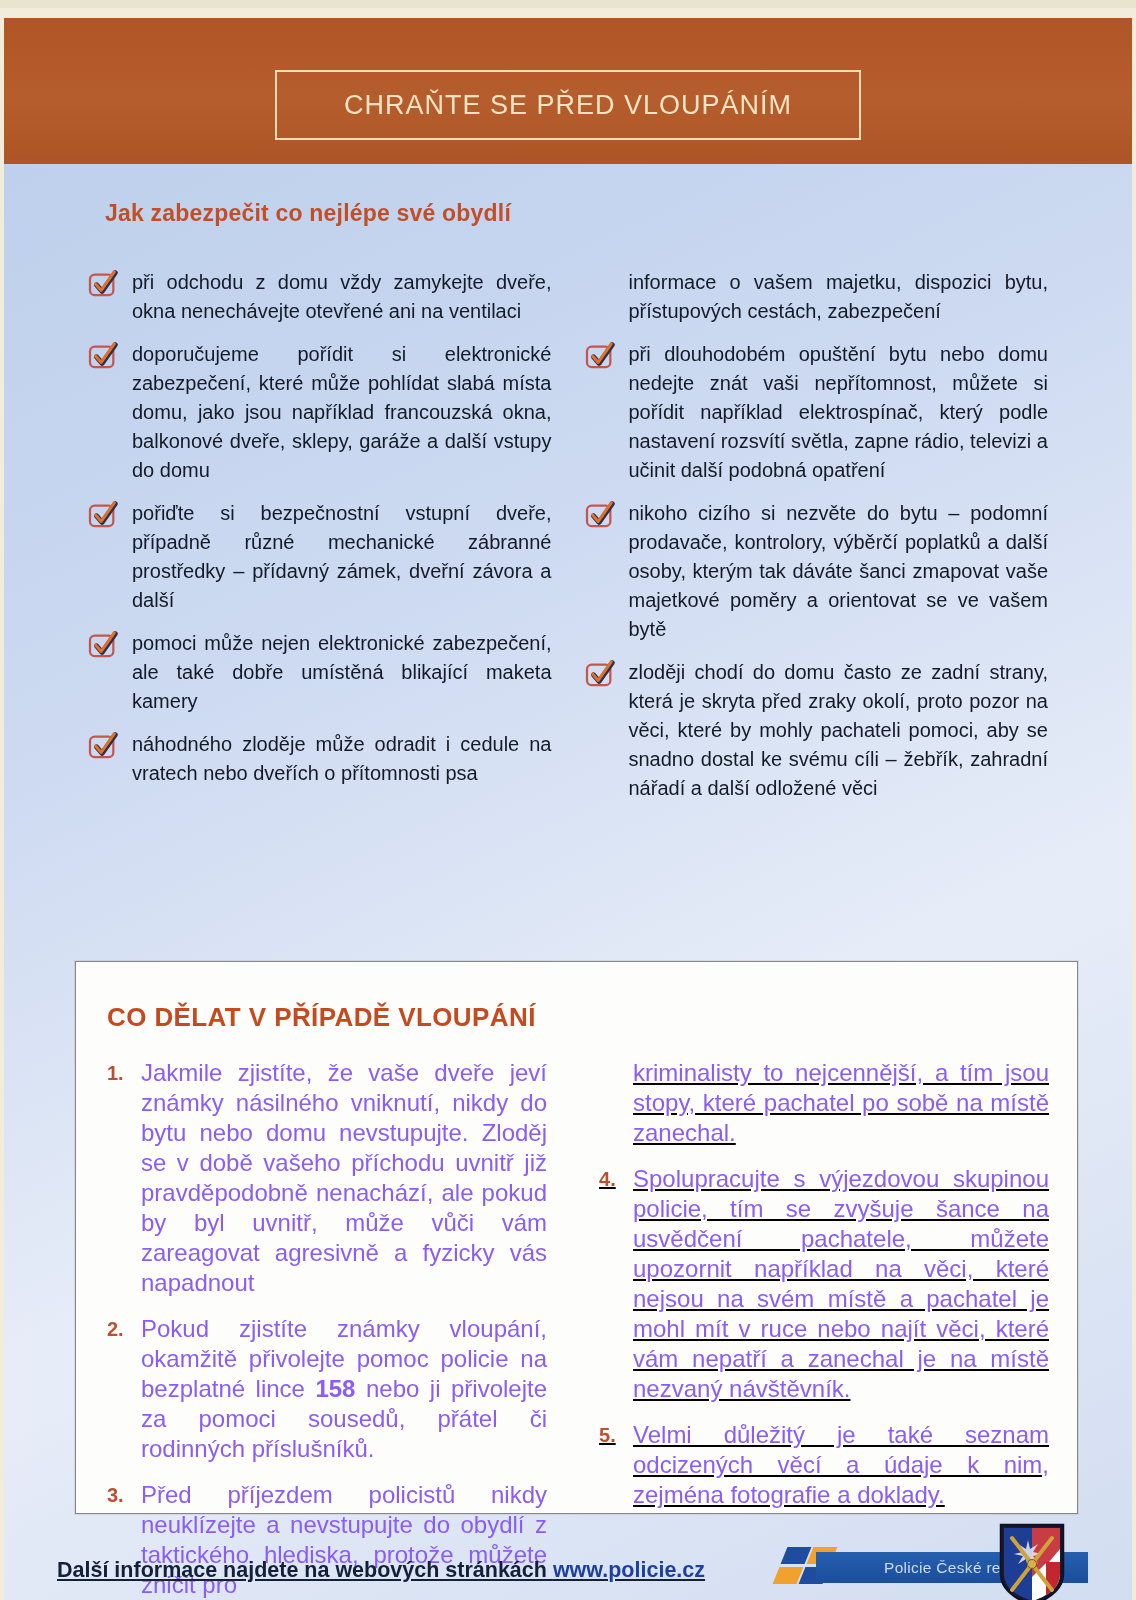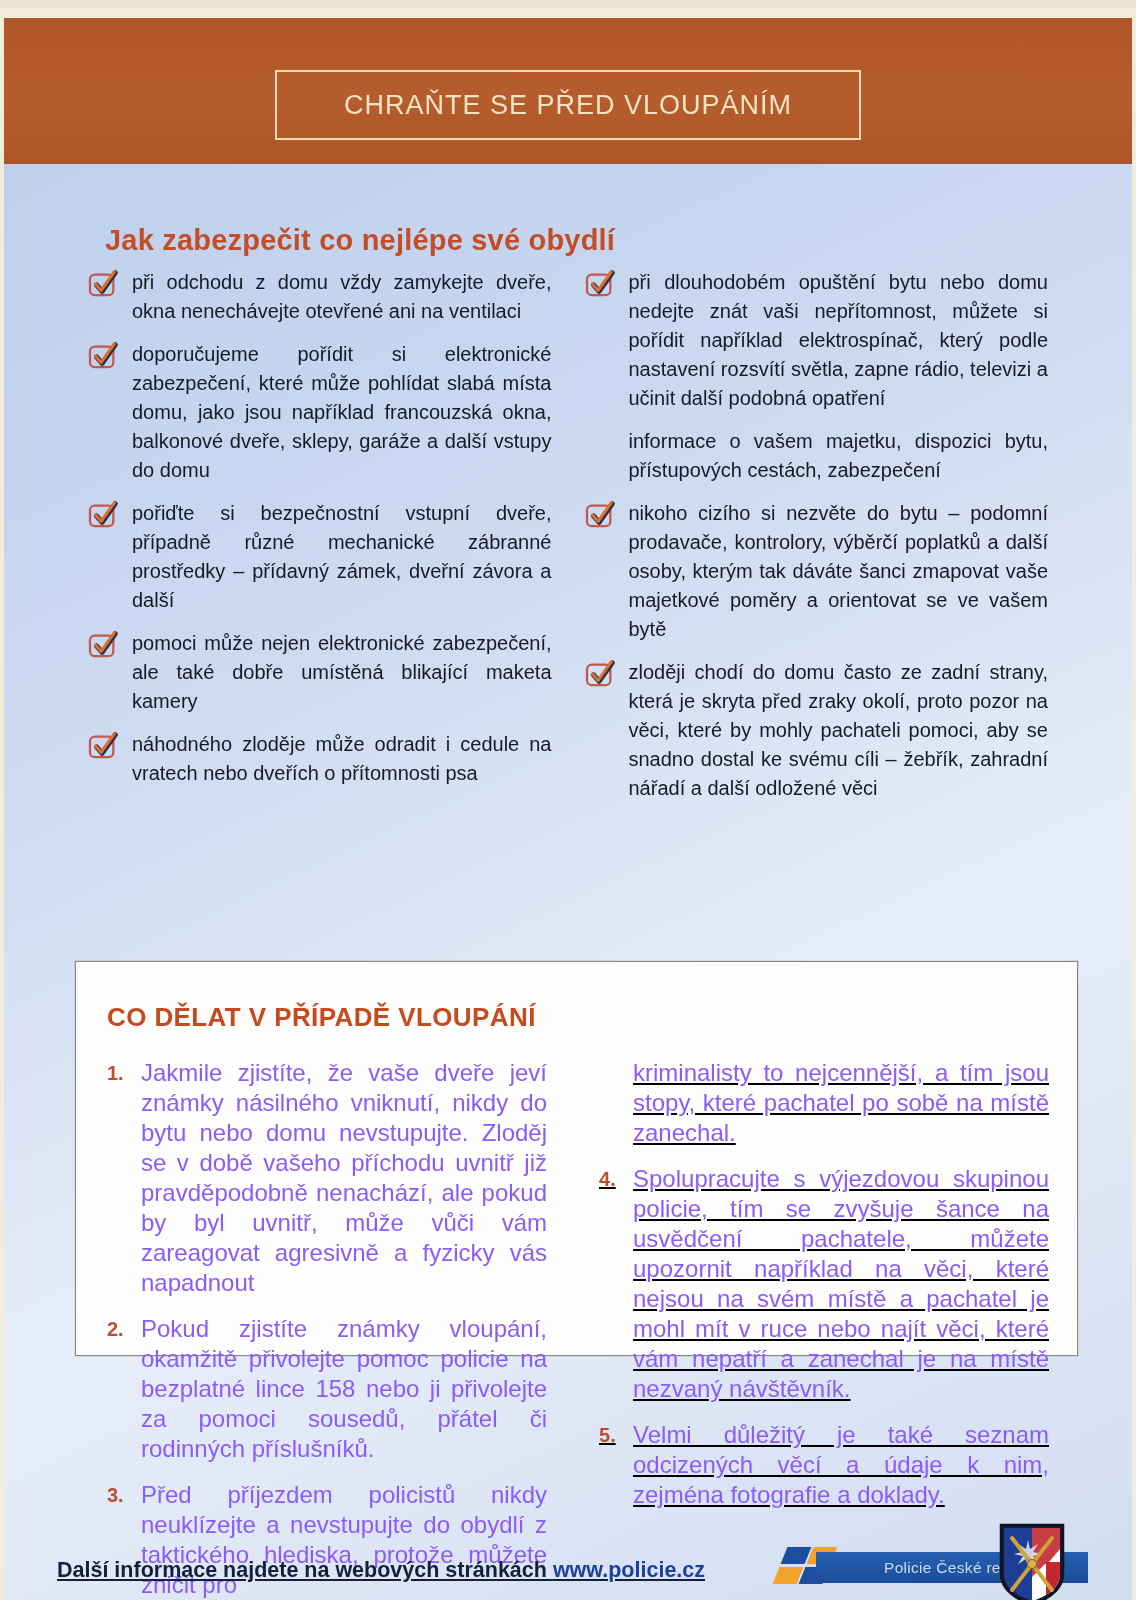--- a/index.html
+++ b/index.html
@@ -26,42 +26,42 @@
     color:#f3e4c4; font-size:27px; letter-spacing:1px; white-space:nowrap;
   }
 
   
   .content {
     position:absolute; left:4px; right:4px; top:156px; bottom:5px;
     background:linear-gradient(155deg,#bed0ec 0%, #ccd9f1 30%, #e7edf8 62%, #d2ddf1 100%);
   }
 
   .h1 {
-    position:absolute; left:101px; top:60px;
-    color:#c24e28; font-size:29px; font-weight:bold; letter-spacing:0.2px;
+    position:absolute; left:101px; top:36px;
+    color:#c24e28; font-size:23px; font-weight:bold; letter-spacing:0.2px;
   }
 
   .cols {
     position:absolute; left:84px; top:104px; right:84px;
     display:flex; gap:33px;
   }
   .col { width:464px; }
 
   .check-item { display:flex; gap:12px; margin-bottom:14px; align-items:flex-start; }
   .checkbox { width:32px; height:28px; flex:0 0 32px; margin-top:1px; }
   .checkbox.spacer svg { visibility:hidden; }
   .check-text {
     flex:1; color:#151b26; font-size:20px; line-height:29px;
     text-align:justify; text-justify:inter-word;
   }
-  .check-text .b, .num-text .b { font-weight:normal; }
+  .check-text .b, .num-text .b { font-weight:bold; }
 
   
   .white-box {
-    position:absolute; left:71px; top:797px; width:1003px; height:395px;
+    position:absolute; left:71px; top:797px; width:1003px; height:553px;
     background:#fdfdfc; border:1px solid #878787;
     box-shadow:0 0 0 1px rgba(120,120,120,0.15);
   }
   .h2 {
     position:absolute; left:31px; top:40px;
     color:#c44a20; font-size:26px; font-weight:bold; letter-spacing:0.4px;
   }
   .num-cols {
     position:absolute; left:31px; top:96px; right:28px;
     display:flex; gap:52px;
@@ -170,38 +170,38 @@
     <rect x="2" y="6" width="25" height="22" rx="5" fill="none" stroke="#c4574d" stroke-width="2.4"></rect>
     <path d="M9,17 l6,7 L29,4" fill="none" stroke="#2b3148" stroke-width="5.4" stroke-linecap="round" stroke-linejoin="round"></path>
     <path d="M8,16 l6,7 L28,3" fill="none" stroke="#e2702d" stroke-width="3.2" stroke-linecap="round" stroke-linejoin="round"></path>
   </svg>
 </span>
             <p class="check-text"><span>náhodného zloděje může odradit i cedule na vratech nebo dveřích o přítomnosti psa</span></p>
           </div>
         </div>
       <div class="col" id="s1-right">
           <div class="check-item">
+            <span class="checkbox spacer">
+  <svg viewBox="0 0 34 30" width="32" height="28" aria-hidden="true">
+    <rect x="2" y="6" width="25" height="22" rx="5" fill="none" stroke="#c4574d" stroke-width="2.4"></rect>
+    <path d="M9,17 l6,7 L29,4" fill="none" stroke="#2b3148" stroke-width="5.4" stroke-linecap="round" stroke-linejoin="round"></path>
+    <path d="M8,16 l6,7 L28,3" fill="none" stroke="#e2702d" stroke-width="3.2" stroke-linecap="round" stroke-linejoin="round"></path>
+  </svg>
+</span>
+            <p class="check-text"><span>informace o vašem majetku, dispozici bytu, přístupových cestách, zabezpečení</span></p>
+          </div>
+          <div class="check-item">
             <span class="checkbox">
   <svg viewBox="0 0 34 30" width="32" height="28" aria-hidden="true">
     <rect x="2" y="6" width="25" height="22" rx="5" fill="none" stroke="#c4574d" stroke-width="2.4"></rect>
     <path d="M9,17 l6,7 L29,4" fill="none" stroke="#2b3148" stroke-width="5.4" stroke-linecap="round" stroke-linejoin="round"></path>
     <path d="M8,16 l6,7 L28,3" fill="none" stroke="#e2702d" stroke-width="3.2" stroke-linecap="round" stroke-linejoin="round"></path>
   </svg>
 </span>
             <p class="check-text"><span>při dlouhodobém opuštění bytu nebo domu nedejte znát vaši nepřítomnost, můžete si pořídit například elektrospínač, který podle nastavení rozsvítí světla, zapne rádio, televizi a učinit další podobná opatření</span></p>
-          </div>
-          <div class="check-item">
-            <span class="checkbox spacer">
-  <svg viewBox="0 0 34 30" width="32" height="28" aria-hidden="true">
-    <rect x="2" y="6" width="25" height="22" rx="5" fill="none" stroke="#c4574d" stroke-width="2.4"></rect>
-    <path d="M9,17 l6,7 L29,4" fill="none" stroke="#2b3148" stroke-width="5.4" stroke-linecap="round" stroke-linejoin="round"></path>
-    <path d="M8,16 l6,7 L28,3" fill="none" stroke="#e2702d" stroke-width="3.2" stroke-linecap="round" stroke-linejoin="round"></path>
-  </svg>
-</span>
-            <p class="check-text"><span>informace o vašem majetku, dispozici bytu, přístupových cestách, zabezpečení</span></p>
           </div>
           <div class="check-item">
             <span class="checkbox">
   <svg viewBox="0 0 34 30" width="32" height="28" aria-hidden="true">
     <rect x="2" y="6" width="25" height="22" rx="5" fill="none" stroke="#c4574d" stroke-width="2.4"></rect>
     <path d="M9,17 l6,7 L29,4" fill="none" stroke="#2b3148" stroke-width="5.4" stroke-linecap="round" stroke-linejoin="round"></path>
     <path d="M8,16 l6,7 L28,3" fill="none" stroke="#e2702d" stroke-width="3.2" stroke-linecap="round" stroke-linejoin="round"></path>
   </svg>
 </span>
             <p class="check-text"><span>nikoho cizího si nezvěte do bytu – podomní prodavače, kontrolory, výběrčí poplatků a další osoby, kterým tak dáváte šanci zmapovat vaše majetkové poměry a orientovat se ve vašem bytě</span></p>

